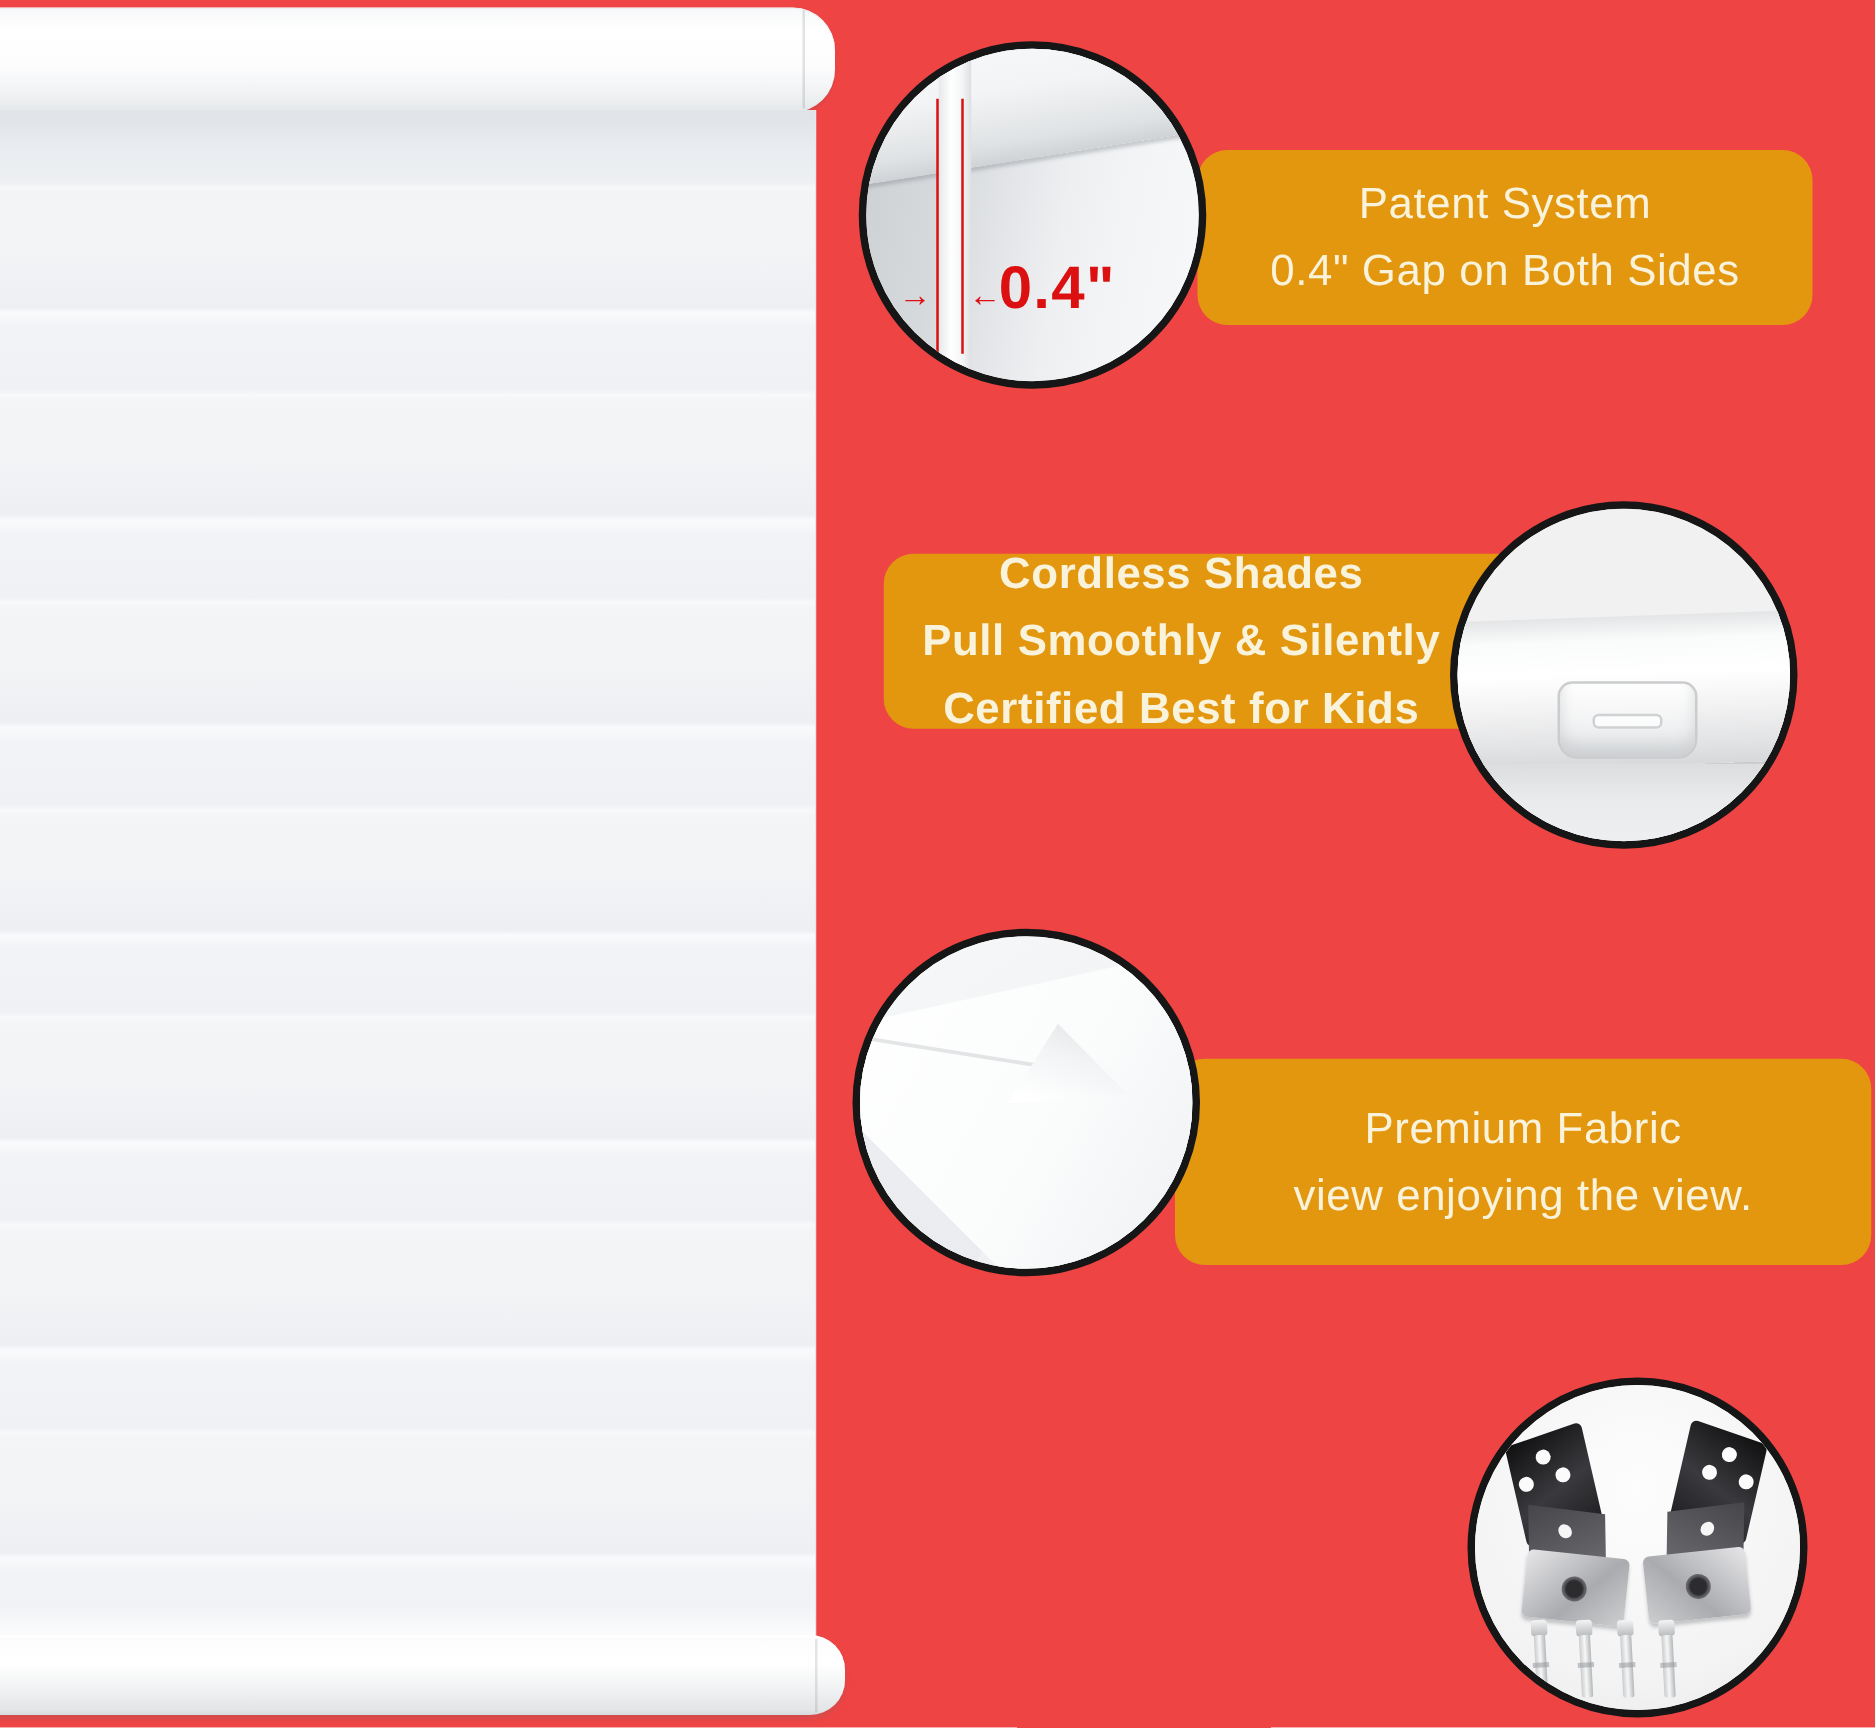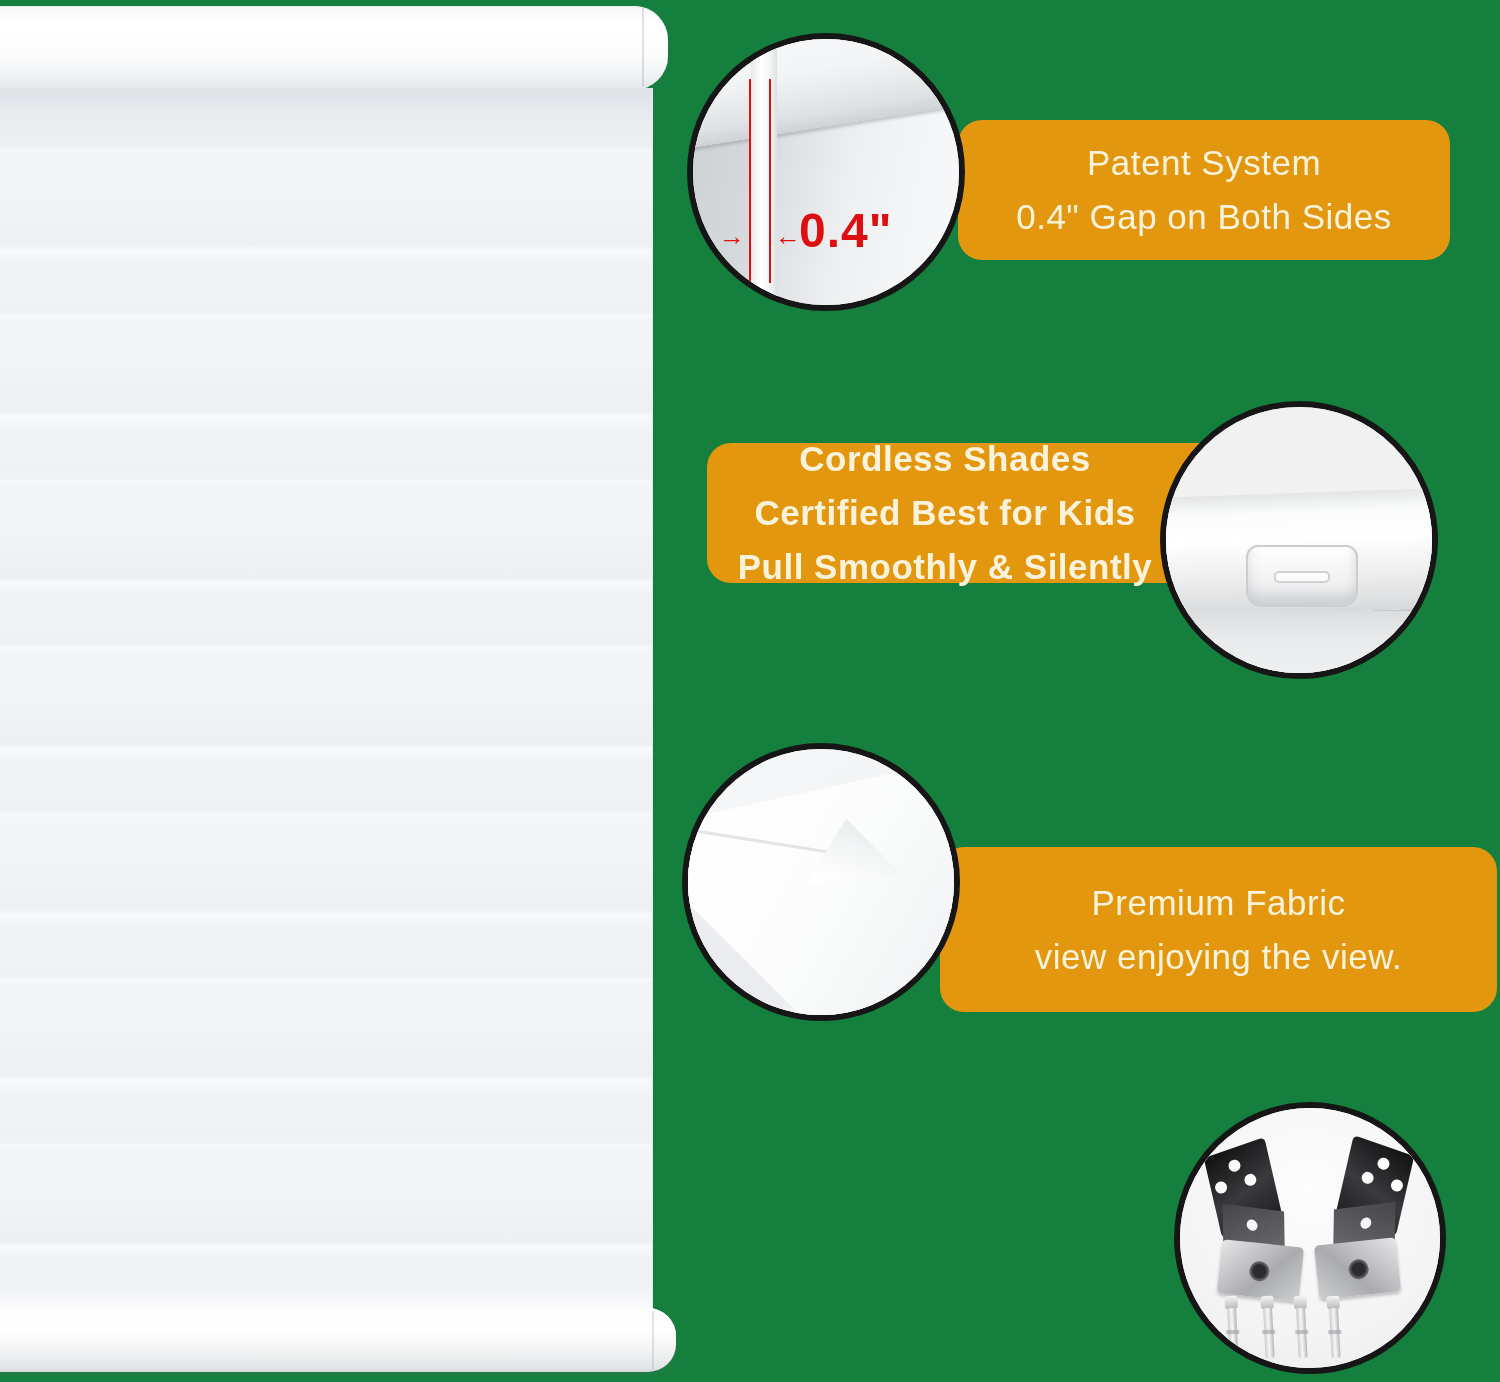--- a/index.html
+++ b/index.html
@@ -1,18 +1,18 @@
 <!DOCTYPE html>
 <html style="--accent: #E3970F; --text-cream: #FAF3DC; --red: #DC1010; --circle-border: #161616;"><head>
 <meta charset="utf-8">
 <style>
   html,body{margin:0;padding:0;background:#ffffff;}
   .stage{
     position:relative;width:1500px;height:1382px;overflow:hidden;
-    background:#15803d;font-family:"Liberation Sans", sans-serif;
+    background:#ef4444;font-family:"Liberation Sans", sans-serif;
   }
   
   .head-rail{
     position:absolute;left:-24px;top:6px;width:692px;height:84px;
     background:linear-gradient(180deg,#f7f8f9 0%,#ffffff 22%,#fdfdfe 55%,#f0f2f3 82%,#e4e7e9 100%);
     border-radius:0 34px 34px 0;
     box-shadow:0 2px 2px rgba(90,95,100,.18), inset 0 1px 0 #e9ebec;
   }
   .head-rail .cap-seam{
     position:absolute;right:24px;top:2px;width:2px;height:94%;
@@ -165,22 +165,22 @@
     <div class="c1-frame"></div>
     <div class="c1-redline c1-line-a"></div>
     <div class="c1-redline c1-line-b"></div>
     <div class="c1-arrow c1-arrow-right">→</div>
     <div class="c1-arrow c1-arrow-left">←</div>
     <div class="c1-label">0.4"</div>
   </div>
 
   <div class="bubble bubble-2">
     <div>Cordless Shades</div>
+    <div>Pull Smoothly &amp; Silently</div>
     <div>Certified Best for Kids</div>
-    <div>Pull Smoothly &amp; Silently</div>
   </div>
   <div class="photo-circle circle-2">
     <div class="c2-base"></div>
     <div class="c2-rail"></div>
     <div class="c2-under"></div>
     <div class="c2-tab">
       <div class="c2-tab-slot"></div>
     </div>
   </div>
 

